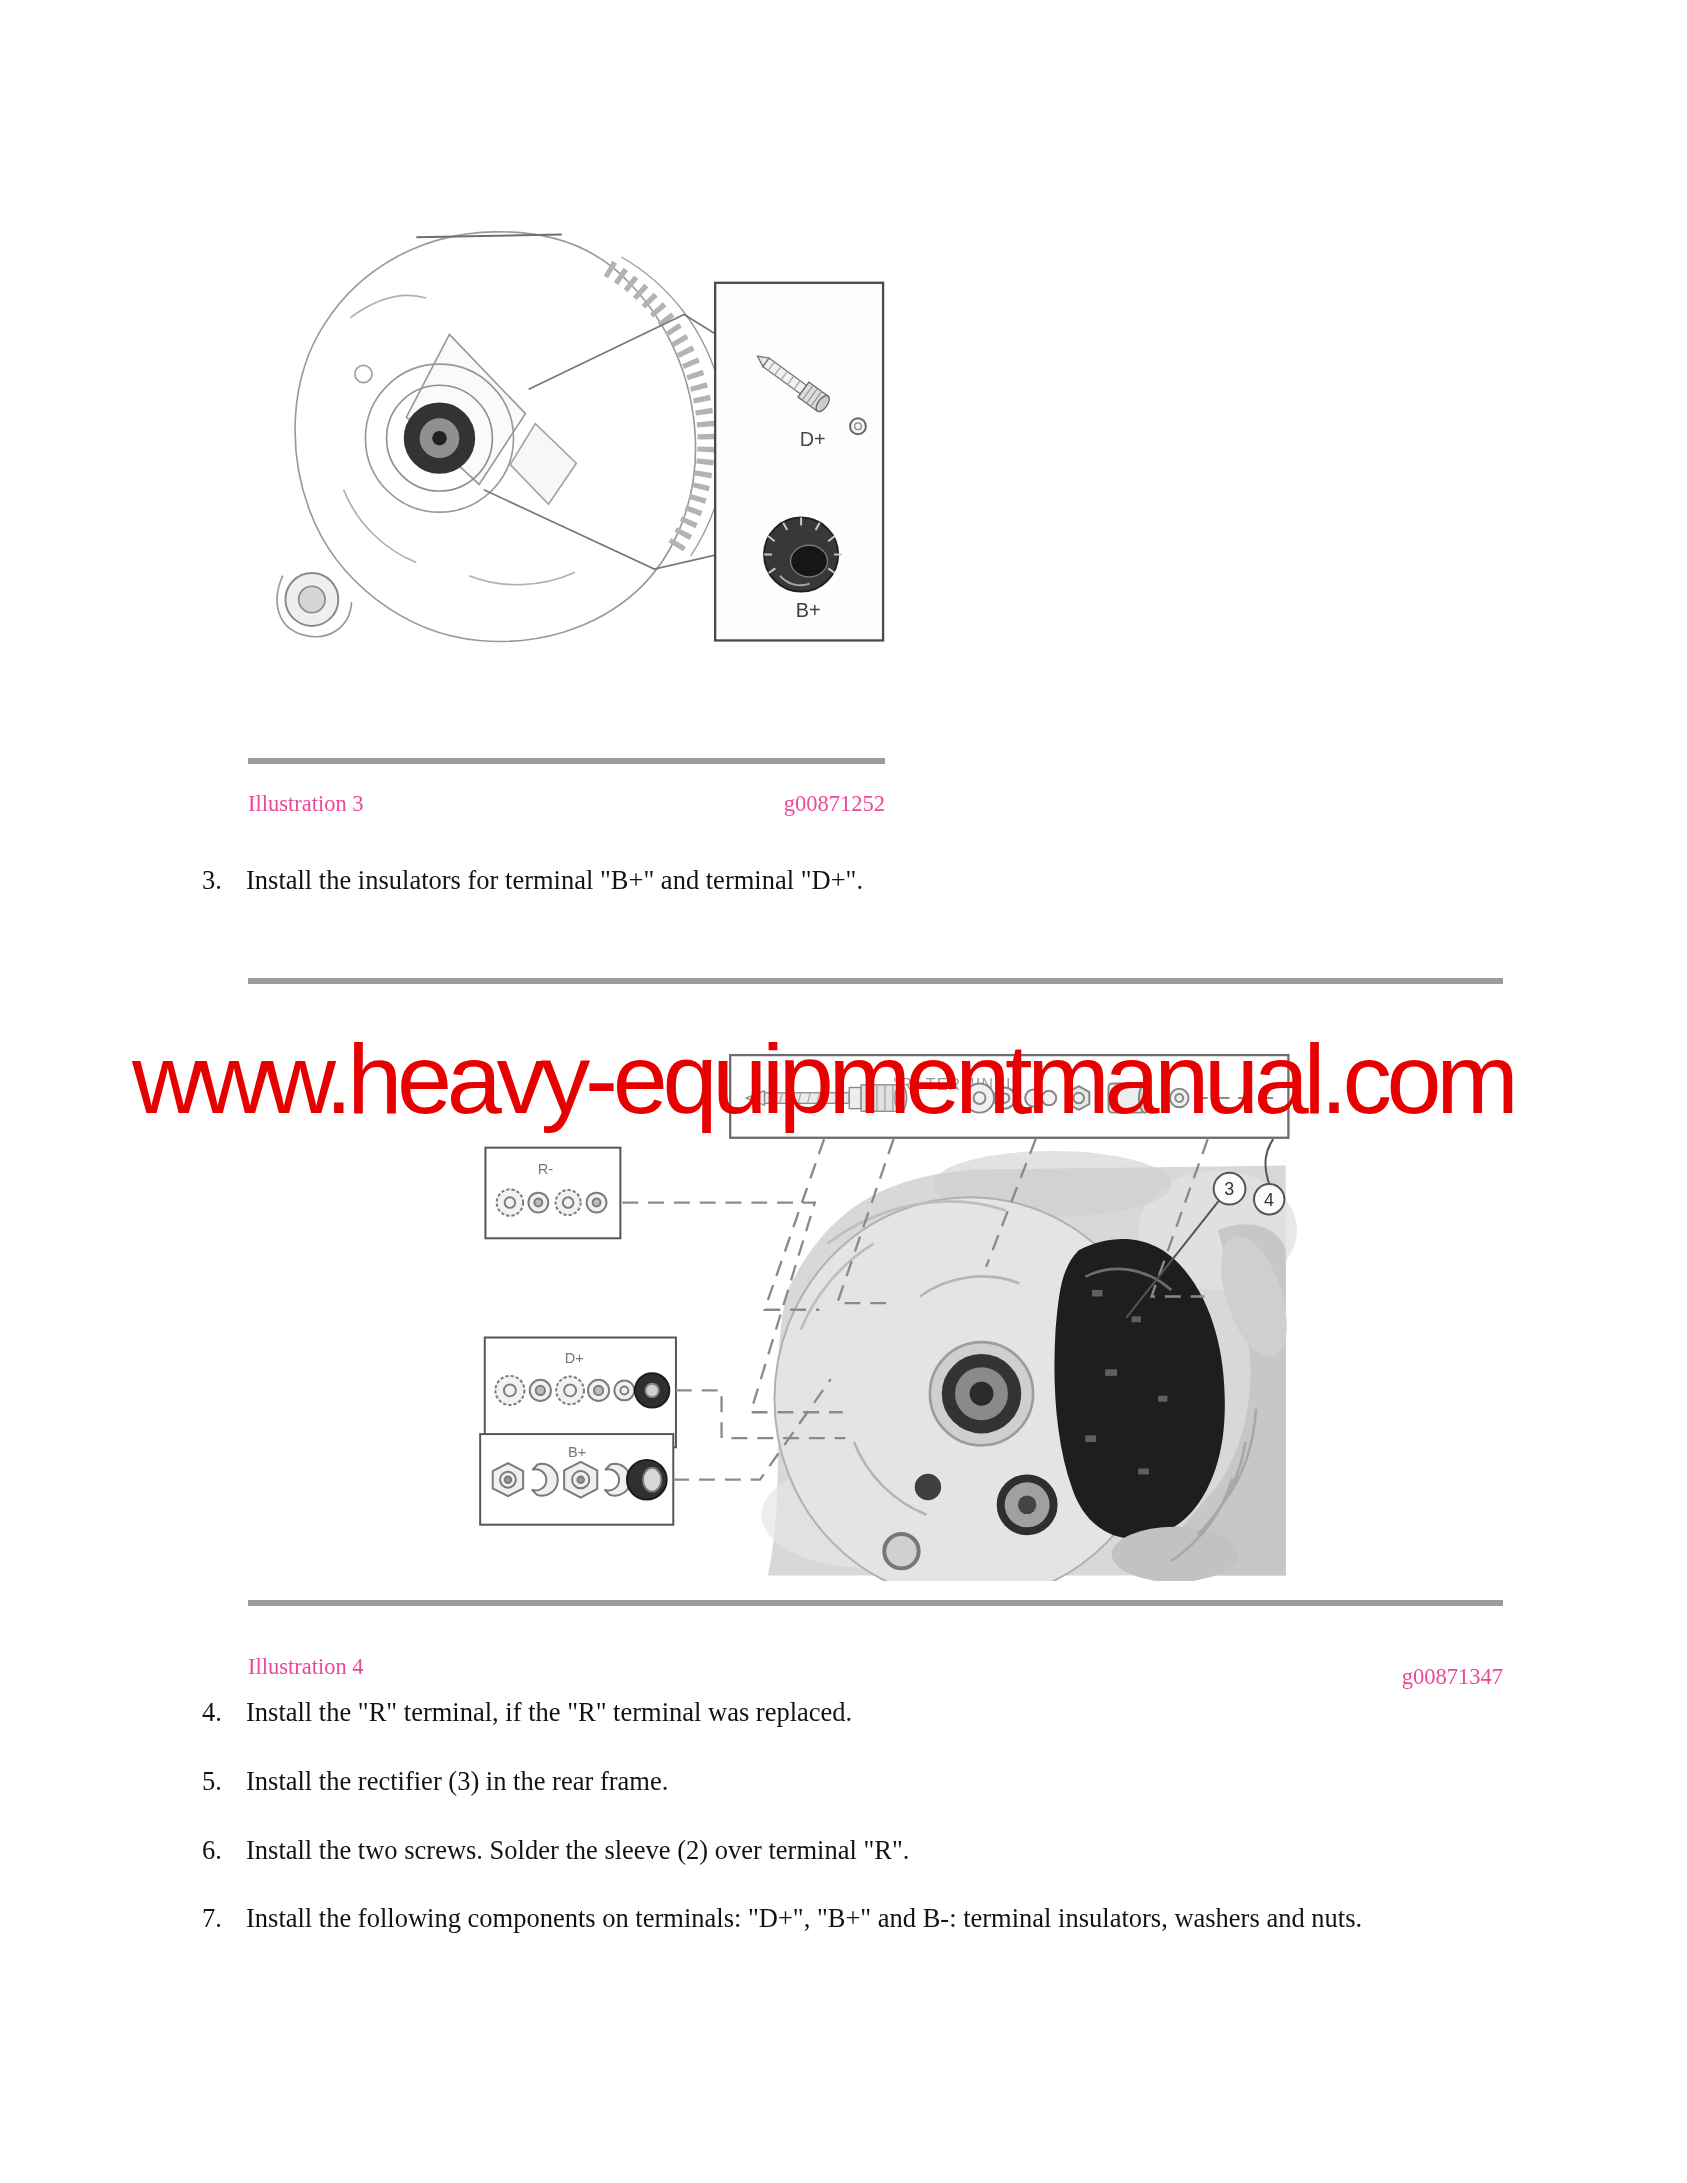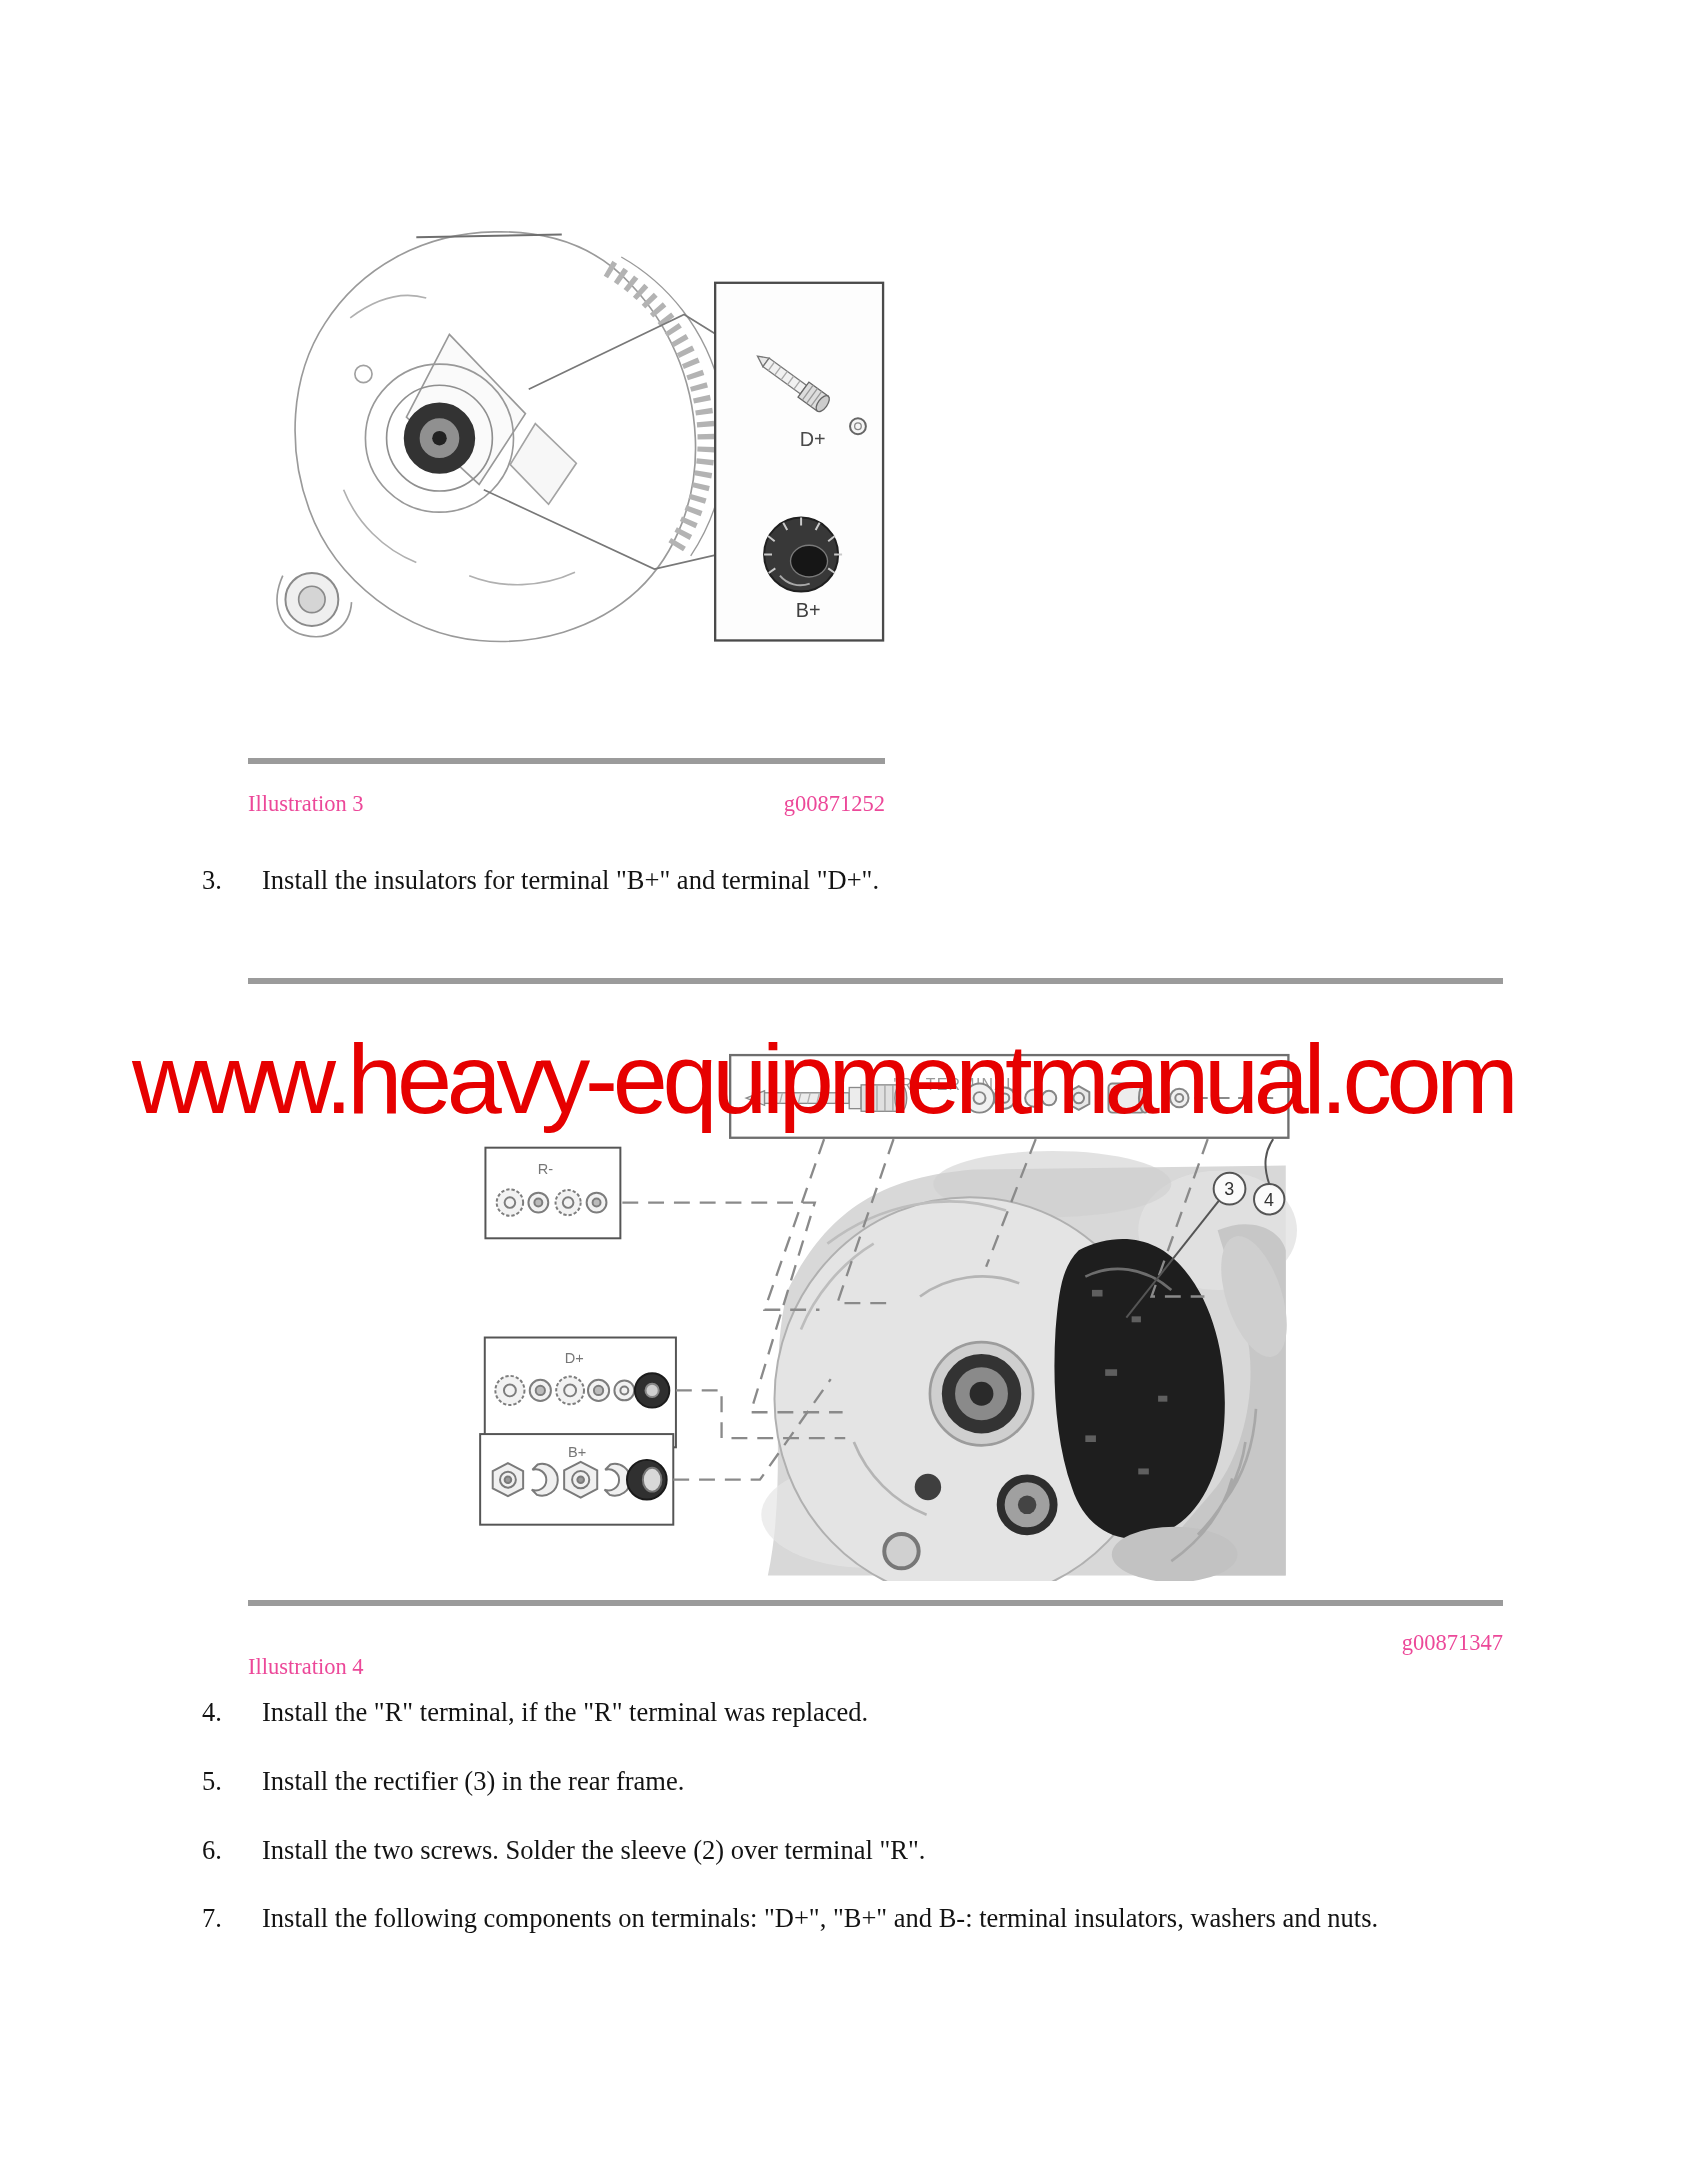--- a/index.html
+++ b/index.html
@@ -3,21 +3,21 @@
 <meta charset="utf-8">
 <style>
   html,body{margin:0;padding:0;background:#fff;}
   .page{position:relative;width:1687px;height:2183px;background:#ffffff;overflow:hidden;
         font-family:"Liberation Serif", serif;color:#111;}
   .abs{position:absolute;}
   .rule{position:absolute;height:6px;background:#9b9b9b;}
   .cap{position:absolute;font-size:22.5px;color:#ec4899;white-space:nowrap;}
   .step{position:absolute;left:202px;display:flex;font-size:26.5px;line-height:34px;color:#131313;}
   .step .n{flex:0 0 44px;}
-  .step .t{width:1211px;margin-left:16px;}
+  .step .t{width:1211px;}
   .wm{position:absolute;left:132px;top:1029px;z-index:6;
       font-family:"Liberation Sans", sans-serif;font-size:99px;line-height:99px;
       letter-spacing:-5.3px;color:#e60000;white-space:nowrap;font-weight:400;}
   svg{position:absolute;}
   svg text{font-family:"Liberation Sans", sans-serif;}
 </style>
 </head>
 <body>
 
 <div class="page">
@@ -224,21 +224,21 @@
       <path d="M 1228,260 C 1218,230 1222,210 1234,192" stroke="#555" stroke-width="3" fill="none"></path>
       <circle cx="1228" cy="283" r="23" fill="rgba(255,255,255,0.85)" stroke="#555" stroke-width="3"></circle>
       <text x="1220" y="293" font-size="27" fill="#333">4</text>
     </g>
   </svg>
 
   <div class="wm">www.heavy-equipmentmanual.com</div>
 
   <div class="rule" style="left:248px;top:1600px;width:1255px;"></div>
   <div class="cap" style="left:248px;top:1630px;margin-top:24px;">Illustration 4</div>
-  <div class="cap" style="right:184px;top:1630px;">g00871347</div>
+  <div class="cap" style="right:184px;top:1664px;">g00871347</div>
 
   <div class="step" style="top:1695px;">
     <span class="n">4.</span>
     <span class="t">Install the "R" terminal, if the "R" terminal was replaced.</span>
   </div>
   <div class="step" style="top:1764px;">
     <span class="n">5.</span>
     <span class="t">Install the rectifier (3) in the rear frame.</span>
   </div>
   <div class="step" style="top:1833px;">

